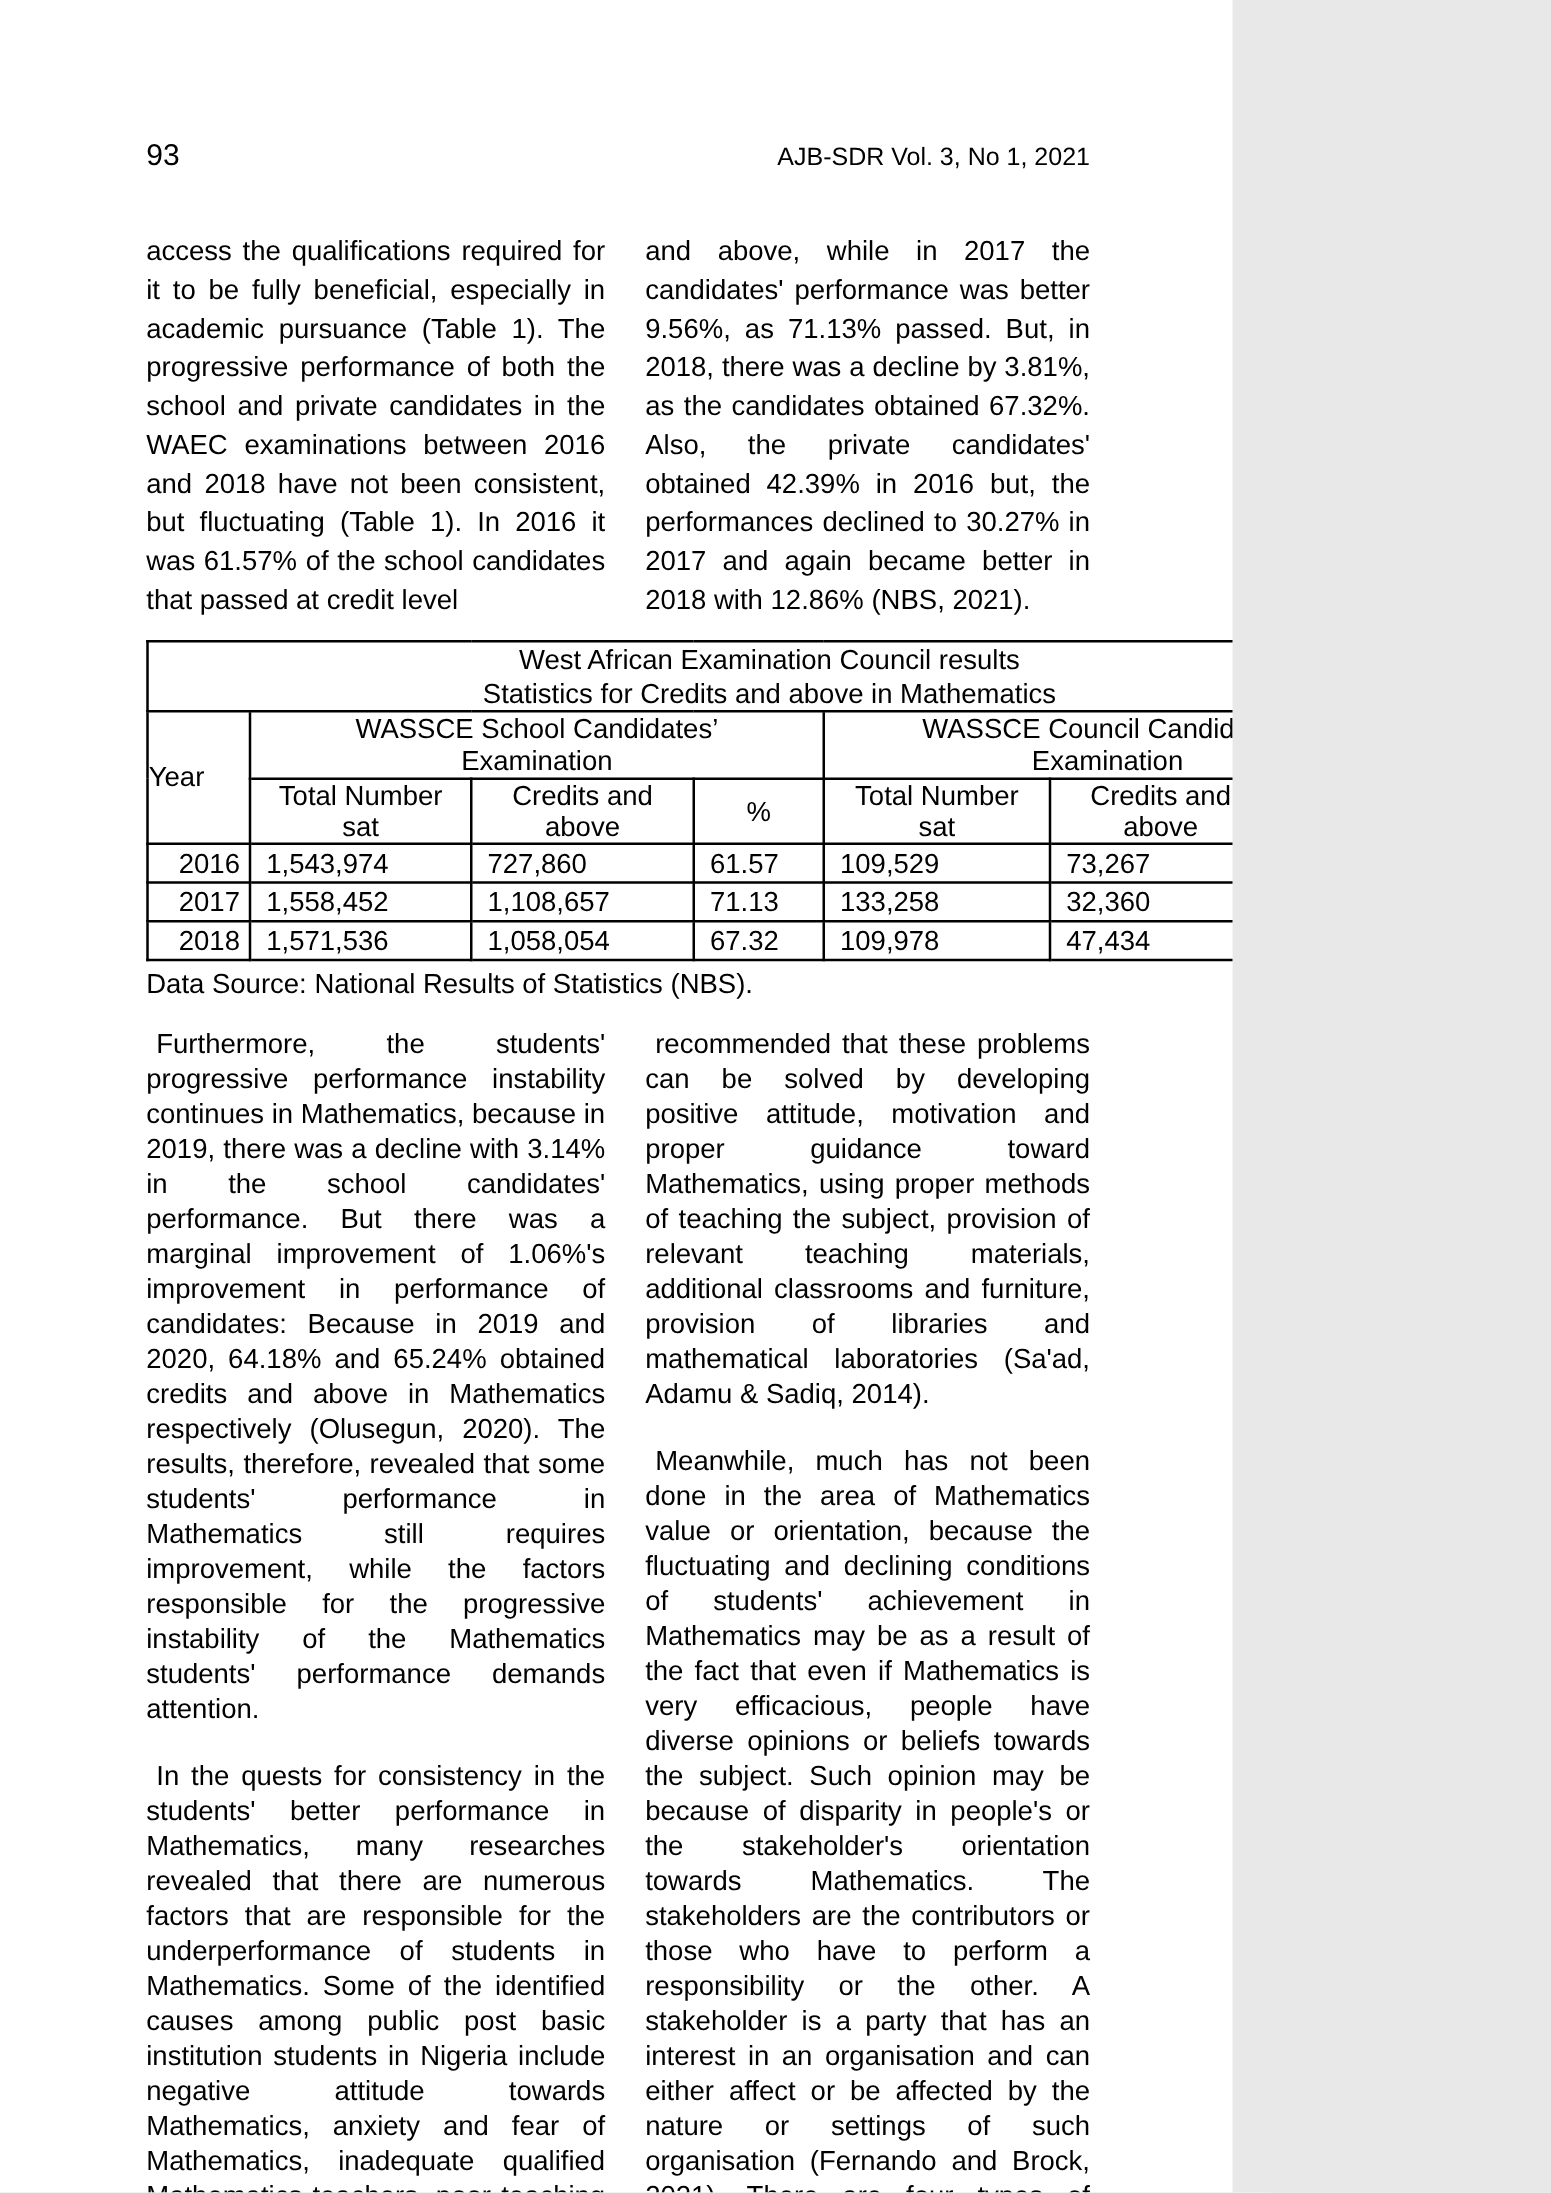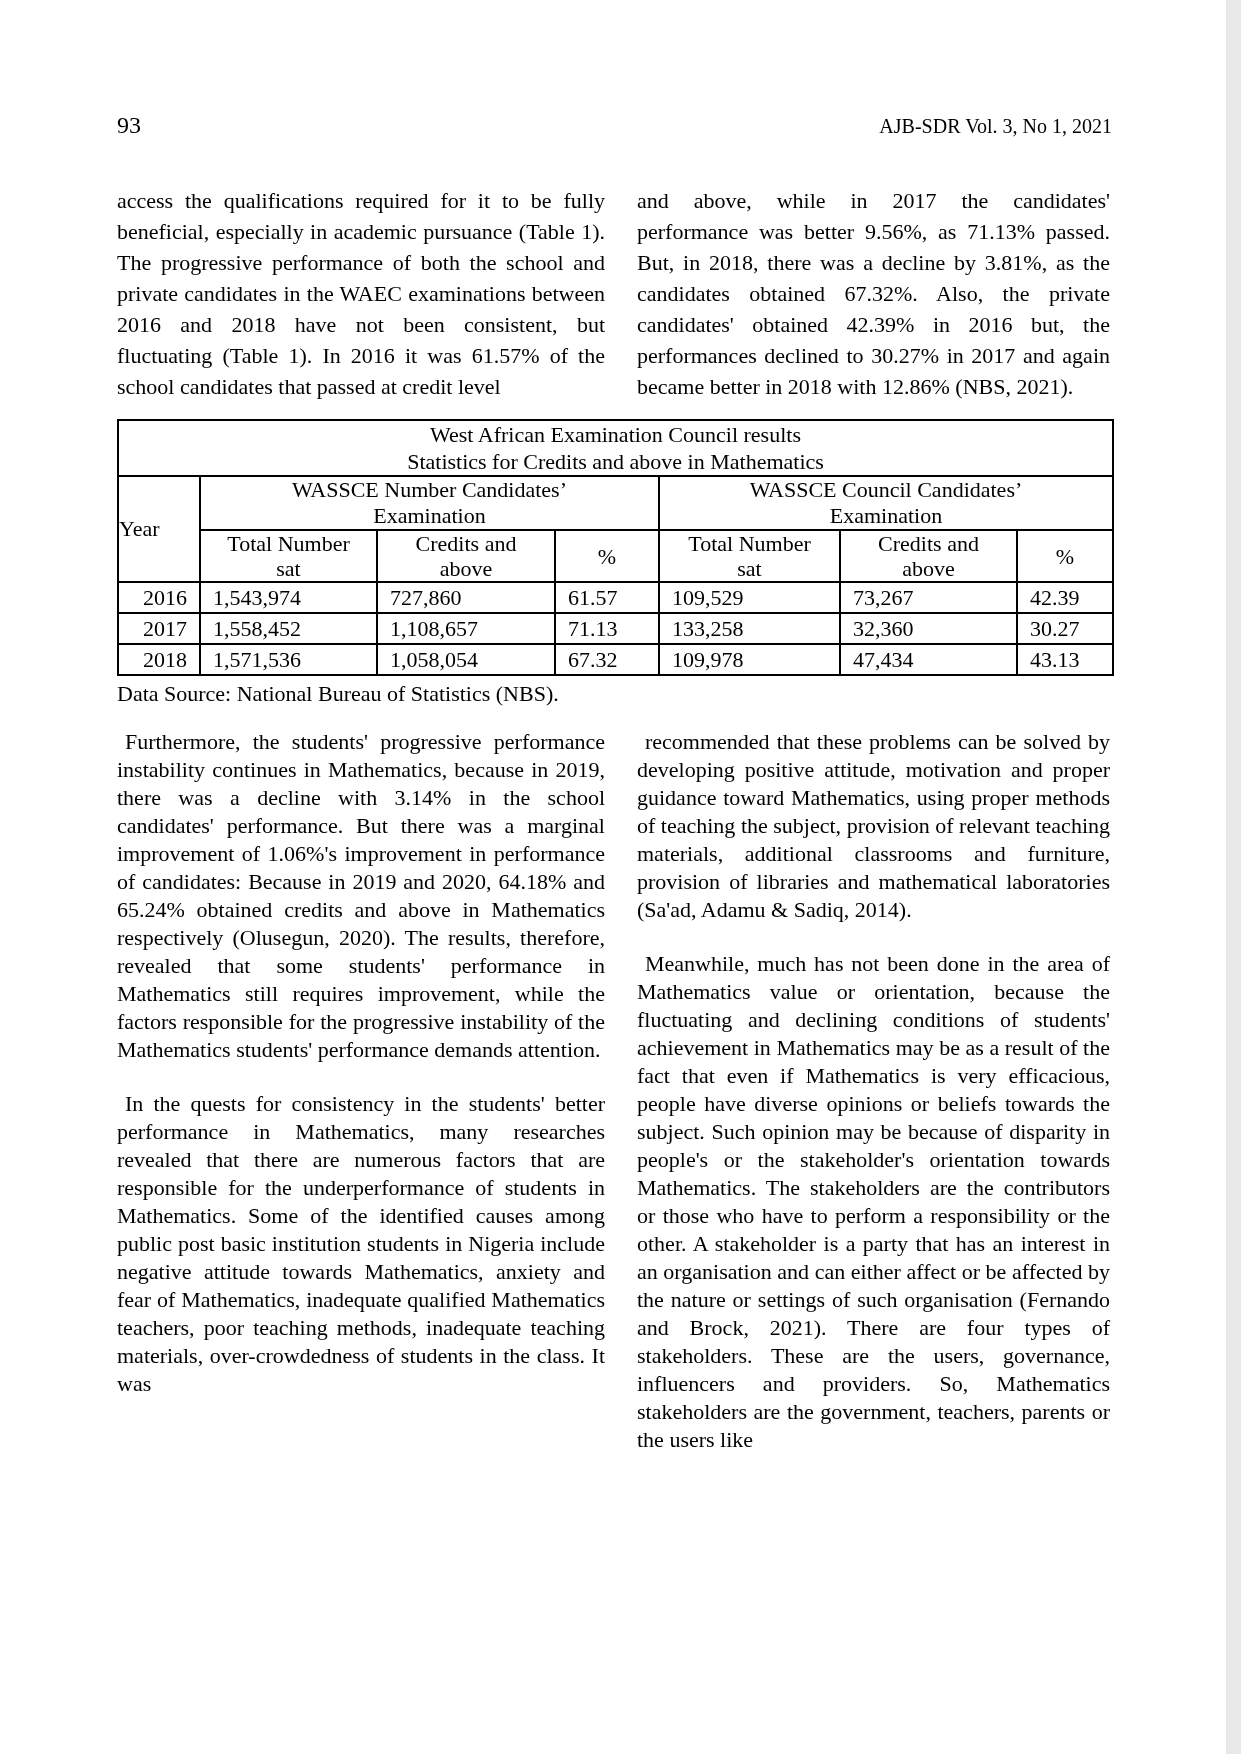--- a/index.html
+++ b/index.html
@@ -1,18 +1,18 @@
 <!DOCTYPE html>
 <html><head>
 <meta charset="utf-8">
 <style>
   html,body{margin:0;padding:0;background:#e8e8e8;}
   .page{
-    width:1226px;height:1754px;background:#ffffff;color:#000;
-    font-family:Liberation Serif, serif;
+    width:986px;height:1754px;background:#ffffff;color:#000;
+    font-family:Liberation Sans, sans-serif;
     position:relative;box-sizing:border-box;
     padding:110px 114px 0 117px;overflow:hidden;
   }
   .header{display:flex;justify-content:space-between;align-items:baseline;line-height:30px;}
   .pageno{font-size:24px;}
   .jref{font-size:20px;}
   .cols{display:flex;gap:32px;}
   .colL{width:488px;}
   .colR{width:473px;}
   .intro{margin-top:44px;}
@@ -65,21 +65,21 @@
     <tbody>
         <tr>
       <td class="t-title" colspan="7">
         <div>West African Examination Council results</div>
         <div>Statistics for Credits and above in Mathematics</div>
       </td>
     </tr>
     <tr>
       <td class="t-year" rowspan="2">Year</td>
       <td class="t-group" colspan="3">
-        <div>WASSCE Number Candidates’</div>
+        <div>WASSCE School Candidates’</div>
         <div>Examination</div>
       </td>
       <td class="t-group" colspan="3">
         <div>WASSCE Council Candidates’</div>
         <div>Examination</div>
       </td>
     </tr>
     <tr>
       <td class="t-sub">
         <div>Total Number</div>
@@ -127,21 +127,21 @@
       <td>1,571,536</td>
       <td>1,058,054</td>
       <td>67.32</td>
       <td>109,978</td>
       <td>47,434</td>
       <td>43.13</td>
     </tr>
   </tbody>
     </table>
 
-  <div class="source">Data Source: National Bureau of Statistics (NBS).</div>
+  <div class="source">Data Source: National Results of Statistics (NBS).</div>
 
   <div class="cols bodycols">
     <div class="colL">
       <p>Furthermore, the students' progressive performance instability continues in Mathematics, because in 2019, there was a decline with 3.14% in the school candidates' performance. But there was a marginal improvement of 1.06%'s improvement in performance of candidates: Because in 2019 and 2020, 64.18% and 65.24% obtained credits and above in Mathematics respectively (Olusegun, 2020). The results, therefore, revealed that some students' performance in Mathematics still requires improvement, while the factors responsible for the progressive instability of the Mathematics students' performance demands attention.</p>
       <p>In the quests for consistency in the students' better performance in Mathematics, many researches revealed that there are numerous factors that are responsible for the underperformance of students in Mathematics. Some of the identified causes among public post basic institution students in Nigeria include negative attitude towards Mathematics, anxiety and fear of Mathematics, inadequate qualified Mathematics teachers, poor teaching methods, inadequate teaching materials, over-crowdedness of students in the class. It was</p>
     </div>
     <div class="colR">
       <p>recommended that these problems can be solved by developing positive attitude, motivation and proper guidance toward Mathematics, using proper methods of teaching the subject, provision of relevant teaching materials, additional classrooms and furniture, provision of libraries and mathematical laboratories (Sa'ad, Adamu &amp; Sadiq, 2014).</p>
       <p>Meanwhile, much has not been done in the area of Mathematics value or orientation, because the fluctuating and declining conditions of students' achievement in Mathematics may be as a result of the fact that even if Mathematics is very efficacious, people have diverse opinions or beliefs towards the subject. Such opinion may be because of disparity in people's or the stakeholder's orientation towards Mathematics. The stakeholders are the contributors or those who have to perform a responsibility or the other. A stakeholder is a party that has an interest in an organisation and can either affect or be affected by the nature or settings of such organisation (Fernando and Brock, 2021). There are four types of stakeholders. These are the users, governance, influencers and providers. So, Mathematics stakeholders are the government, teachers, parents or the users like</p>
     </div>

